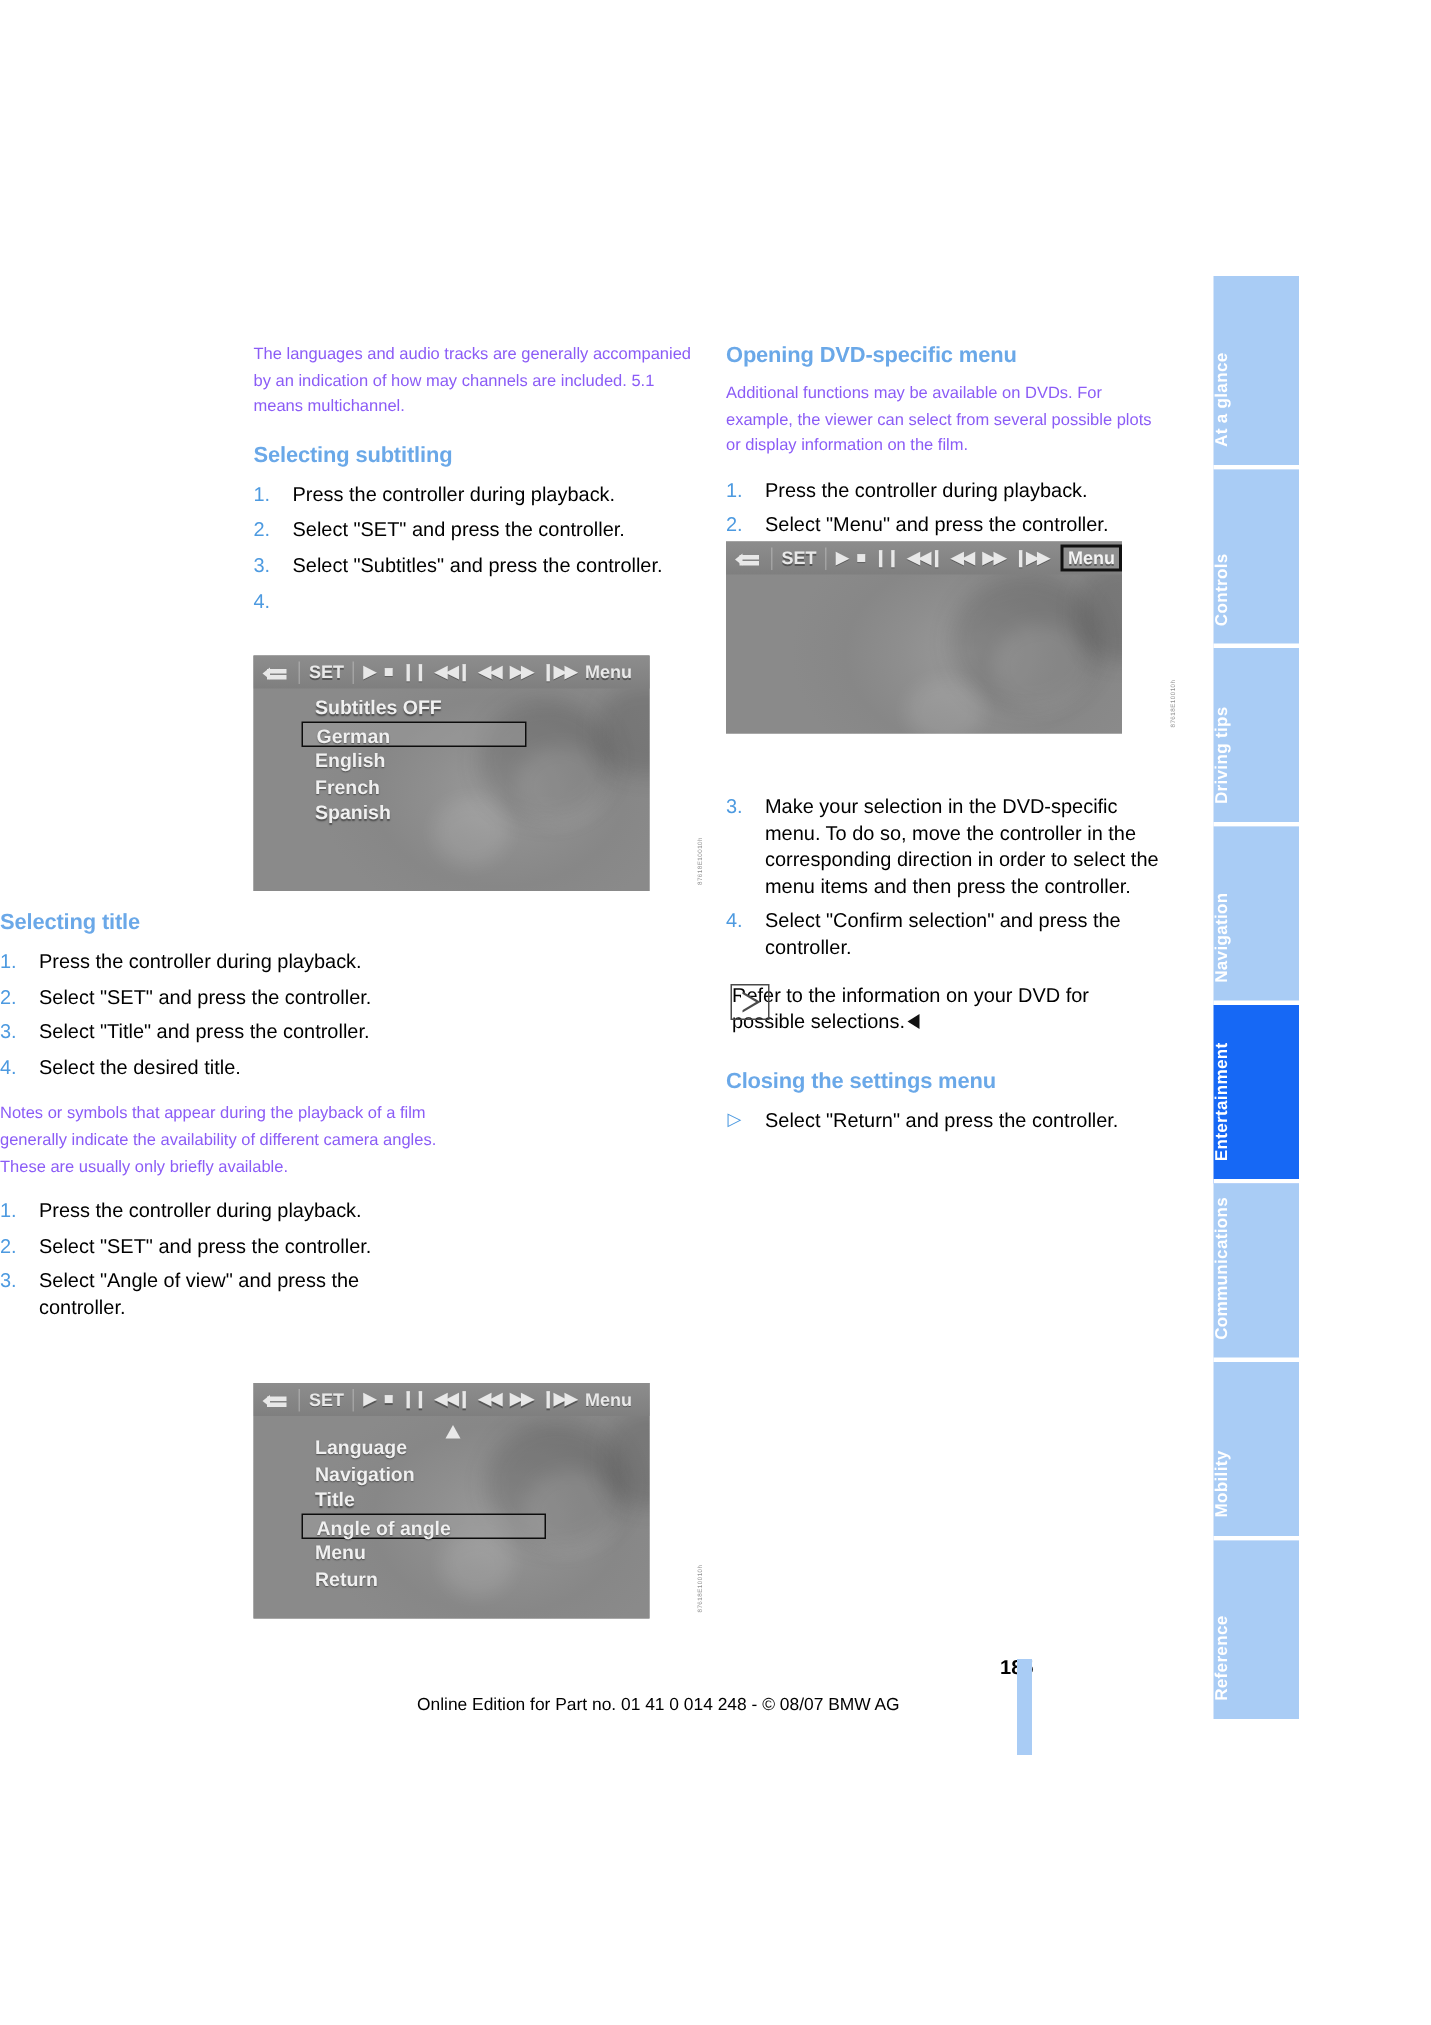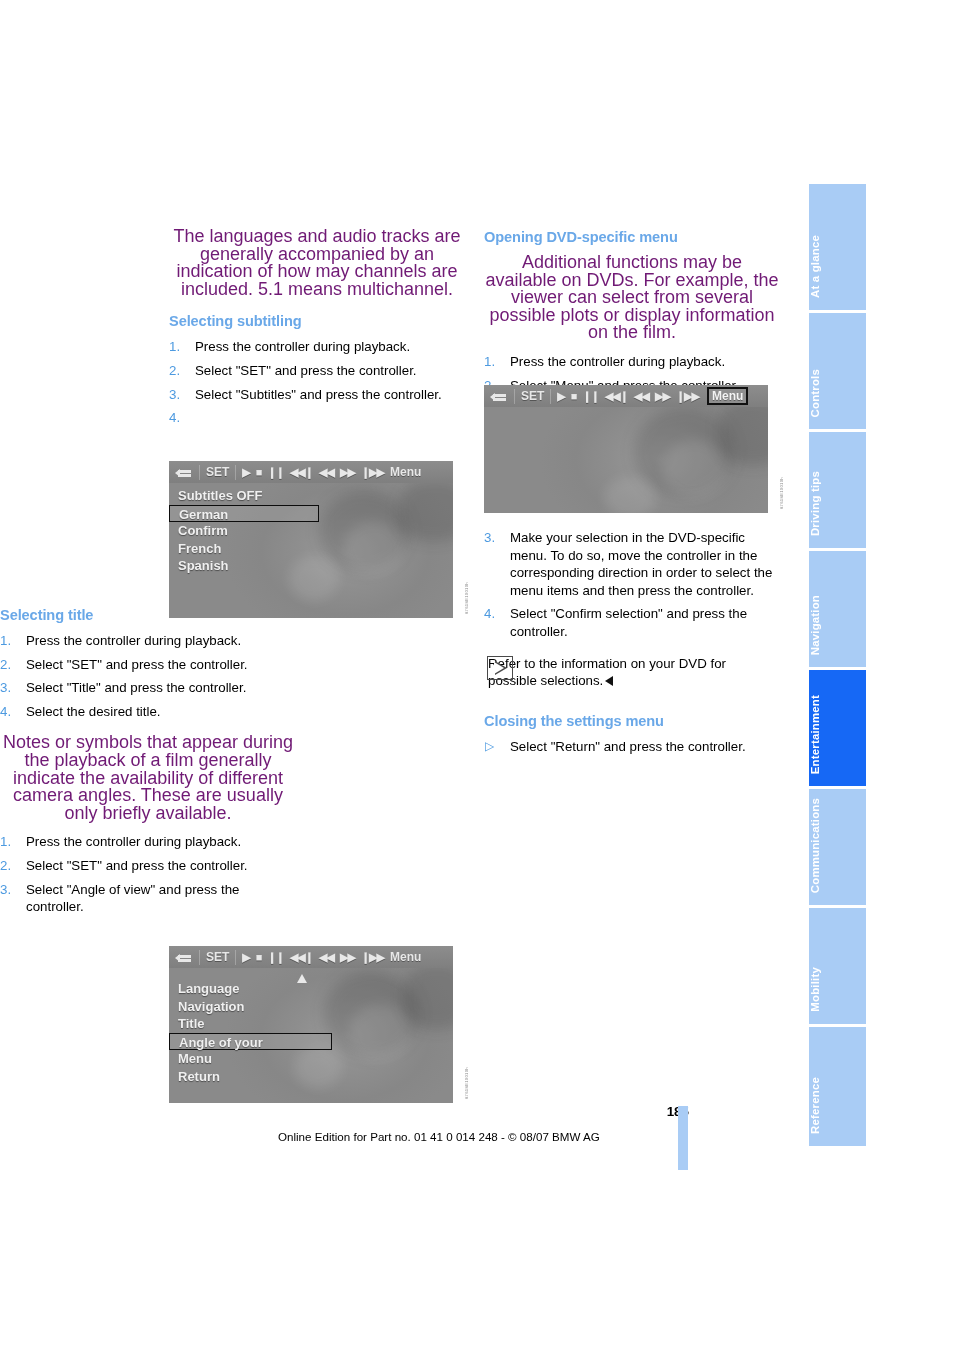--- a/index.html
+++ b/index.html
@@ -27,25 +27,24 @@
   
   .column {
     position: absolute;
     width: 296px;
     top: 228px;
   }
   #col-left  { left: 169px; }
   #col-right { left: 484px; }
 
   .body-par {
-    font-size: 18px;
+    font-size: 11px;
     line-height: 17.6px;
     margin: 0 0 14px 0;
-    color: #701a75;
-    text-align: center;
+    color: #8b5cf6;
   }
   .body-par.tight { margin-bottom: 11px; }
 
   h2.section-head {
     font-size: 14.6px;
     font-weight: bold;
     color: #6aa8e8;
     margin: 0 0 8px 0;
     letter-spacing: -0.1px;
     line-height: 18px;
@@ -142,27 +141,26 @@
     margin-left: 2px;
   }
 
   
   .figure {
     position: absolute;
     width: 296px;
   }
   .shot {
     position: relative;
-    width: 284px;
+    width: 264px;
     height: 157px;
     overflow: hidden;
     background:
       radial-gradient(ellipse 120px 90px at 62% 58%, #9a9a9a 0%, #8e8e8e 40%, #878787 70%, #8a8a8a 100%),
       linear-gradient(160deg, #9d9d9d 0%, #8b8b8b 45%, #929292 100%);
-    margin-top: 24px;
   }
   
   .shot .bg-shape {
     position: absolute;
     background: rgba(255,255,255,0.10);
     filter: blur(6px);
   }
   .shot .bg-dark {
     position: absolute;
     background: rgba(40,40,40,0.18);
@@ -230,20 +228,21 @@
     border-top: 4px solid transparent;
     border-bottom: 4px solid transparent;
   }
 
   
   .shot-menu {
     position: absolute;
     left: 0;
     top: 26px;
     width: 160px;
+    padding-left: 32px;
   }
   .shot-menu .row {
     position: relative;
     height: 17.5px;
     padding-left: 9px;
     color: #f0f0f0;
     font-size: 13px;
     font-weight: bold;
     line-height: 17.5px;
     white-space: nowrap;
@@ -385,21 +384,21 @@
         <span class="ctrl glyph">◀◀❙</span>
         <span class="ctrl glyph">◀◀</span>
         <span class="ctrl glyph">▶▶</span>
         <span class="ctrl glyph">❙▶▶</span>
         <span class="ctrl">Menu</span>
       </div>
 
       <div class="shot-menu">
         <div class="row">Subtitles OFF</div>
         <div class="row selected">German</div>
-        <div class="row">Confirm</div>
+        <div class="row">English</div>
         <div class="row">French</div>
         <div class="row">Spanish</div>
       </div>
     </div>
     <div class="fig-code">87618E10010h</div>
   </div>
 
   <div class="column" style="top:606px;">
     <h2 class="section-head">Selecting title</h2>
     <ol class="steps">
@@ -442,21 +441,21 @@
         <span class="ctrl glyph">❙▶▶</span>
         <span class="ctrl">Menu</span>
       </div>
 
       <div class="up-arrow"></div>
 
       <div class="shot-menu" style="top:34px; width:175px;">
         <div class="row">Language</div>
         <div class="row">Navigation</div>
         <div class="row">Title</div>
-        <div class="row wide selected">Angle of your</div>
+        <div class="row wide selected">Angle of angle</div>
         <div class="row">Menu</div>
         <div class="row">Return</div>
       </div>
     </div>
     <div class="fig-code">87618E10010h</div>
   </div>
 
   <div class="column" id="col-right">
     <h2 class="section-head">Opening DVD-specific menu</h2>
     <p class="body-par tight">Additional functions may be available on DVDs. For example, the viewer can select from several possible plots or display information on the film.</p>

